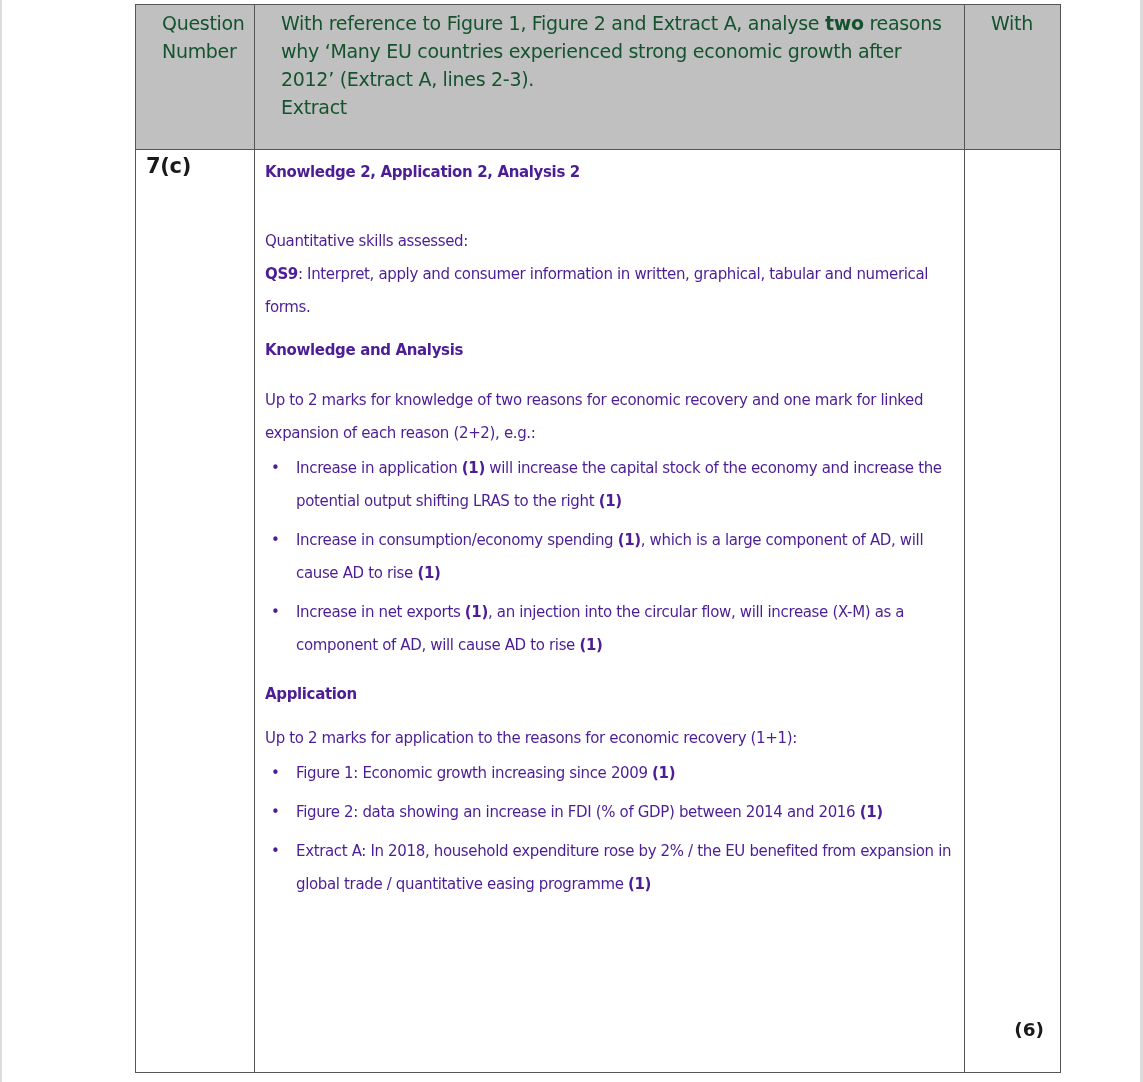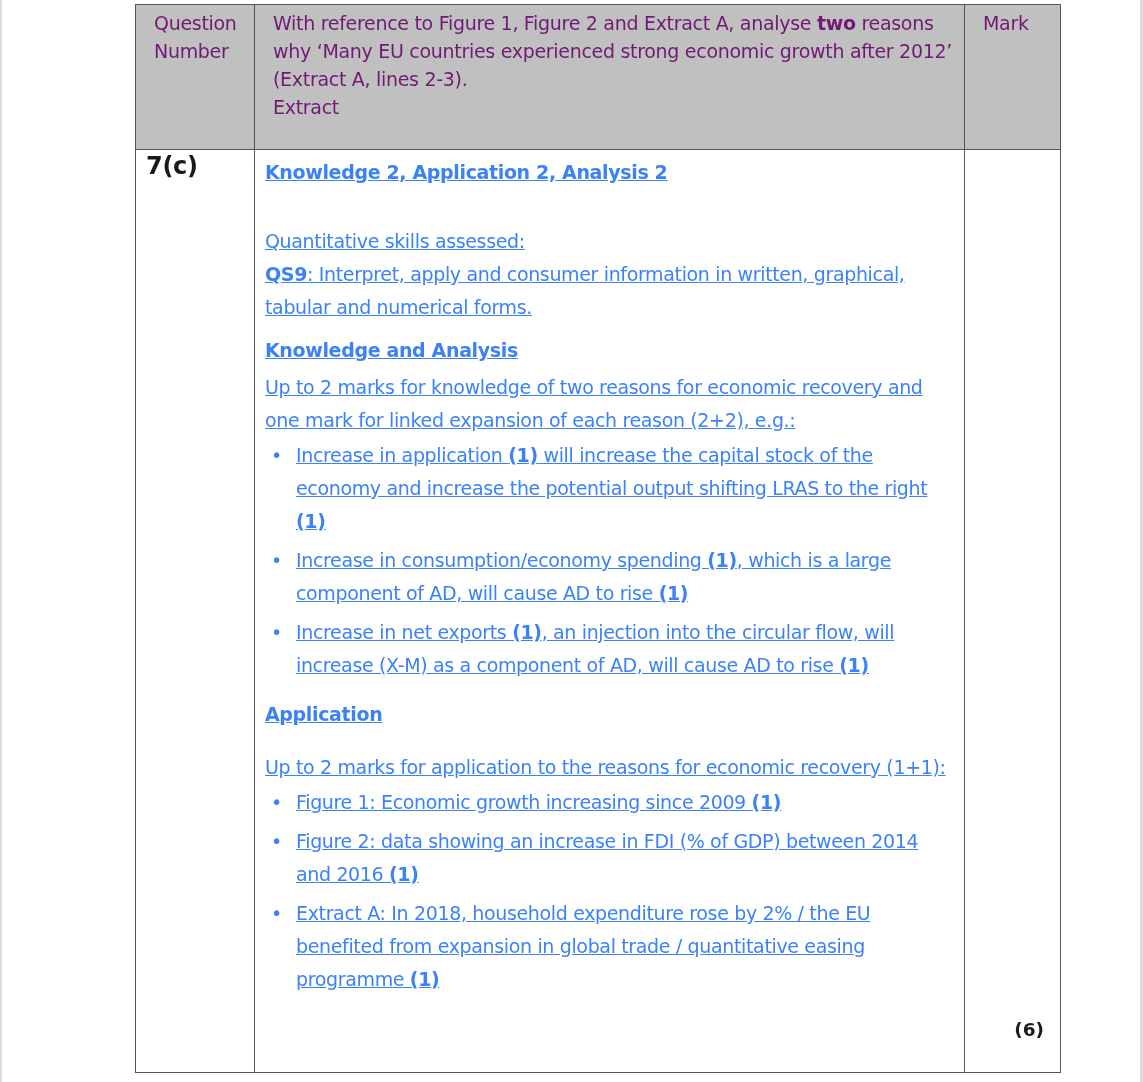--- a/index.html
+++ b/index.html
@@ -32,43 +32,42 @@
       padding: 0;
     }
     col.c1 { width: 119px; }
     col.c2 { width: 710px; }
     col.c3 { width: 96px; }
 
     tr.head td { background: #c0c0c0; height: 144px; }
     .head-cell {
       font-size: 19px;
       line-height: 28px;
-      color: #701a75;
-      padding: 4px 10px 0 18px;
+      color: #14532d;
+      padding: 4px 10px 0 26px;
       letter-spacing: -0.3px;
     }
     .head-q { display: flex; flex-direction: column; height: 111px; box-sizing: border-box; padding-bottom: 0; }
     .head-q .answer { margin-top: auto; padding-bottom: 0; }
     .q-text { }
 
     tr.body td { height: 922px; }
     .qnum {
-      font-size: 24px;
+      font-size: 21px;
       font-weight: bold;
       padding: 3px 10px;
       line-height: 26px;
       letter-spacing: -0.3px;
     }
     .content {
       padding: 6px 10px 0 10px;
-      font-size: 19px;
+      font-size: 15px;
       line-height: 33px;
       letter-spacing: -0.35px;
-      color: #3b82f6;
-      text-decoration: underline;
+      color: #4c1d95;
     }
     .content .h { font-weight: bold; }
     .content p { margin: 0; }
     .gap-lg { height: 36px; }
     .gap-sm { height: 10px; }
     ul.bl {
       list-style: none;
       margin: 2px 0 0 0;
       padding: 0;
     }
@@ -109,44 +108,44 @@
     <td>
       <div class="head-cell">Question Number</div>
     </td>
     <td>
       <div class="head-cell head-q">
         <div class="q-text"><span>With reference to Figure 1, Figure 2 and Extract A, analyse </span><b>two</b><span> reasons why ‘Many EU countries experienced strong economic growth after 2012’ (Extract A, lines 2-3).</span></div>
         <div class="answer">Extract</div>
       </div>
     </td>
     <td>
-      <div class="head-cell">Mark</div>
+      <div class="head-cell">With</div>
     </td>
   </tr>
   <tr class="body">
     <td>
       <div class="qnum">7(c)</div>
     </td>
     <td>
       <div class="content">
         <p class="h">Knowledge 2, Application 2, Analysis 2</p>
         <div class="gap-lg"></div>
         <p>Quantitative skills assessed:</p>
         <p><b>QS9</b><span>: Interpret, apply and consumer information in written, graphical, tabular and numerical forms.</span></p>
         <div class="gap-sm"></div>
         <p class="h">Knowledge and Analysis</p>
-        <p style="margin-top:4px;">Up to 2 marks for knowledge of two reasons for economic recovery and one mark for linked expansion of each reason (2+2), e.g.:</p>
+        <p style="margin-top:17px;">Up to 2 marks for knowledge of two reasons for economic recovery and one mark for linked expansion of each reason (2+2), e.g.:</p>
         <ul class="bl">
           <li><span class="dot">•</span><span>Increase in application </span><b>(1)</b><span> will increase the capital stock of the economy and increase the potential output shifting LRAS to the right </span><b>(1)</b></li>
           <li><span class="dot">•</span><span>Increase in consumption/economy spending </span><b>(1)</b><span>, which is a large component of AD, will cause AD to rise </span><b>(1)</b></li>
           <li><span class="dot">•</span><span>Increase in net exports </span><b>(1)</b><span>, an injection into the circular flow, will increase (X-M) as a component of AD, will cause AD to rise </span><b>(1)</b></li>
         </ul>
         <div class="gap-sm"></div>
         <p class="h">Application</p>
-        <p style="margin-top:20px;">Up to 2 marks for application to the reasons for economic recovery (1+1):</p>
+        <p style="margin-top:11px;">Up to 2 marks for application to the reasons for economic recovery (1+1):</p>
         <ul class="bl">
           <li><span class="dot">•</span><span>Figure 1: Economic growth increasing since 2009 </span><b>(1)</b></li>
           <li><span class="dot">•</span><span>Figure 2: data showing an increase in FDI (% of GDP) between 2014 and 2016 </span><b>(1)</b></li>
           <li><span class="dot">•</span><span>Extract A: In 2018, household expenditure rose by 2% / the EU benefited from expansion in global trade / quantitative easing programme </span><b>(1)</b></li>
         </ul>
       </div>
     </td>
     <td class="mark-cell">
       <div class="mark-total">(6)</div>
     </td>

